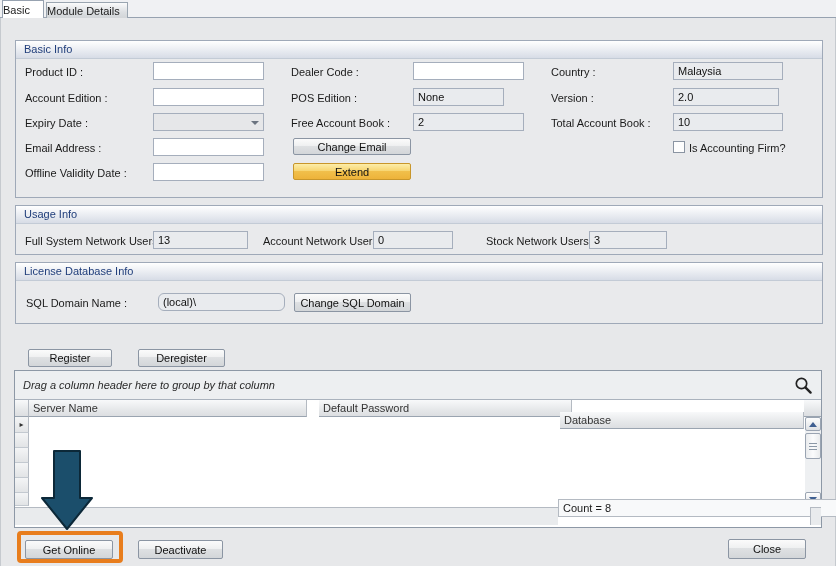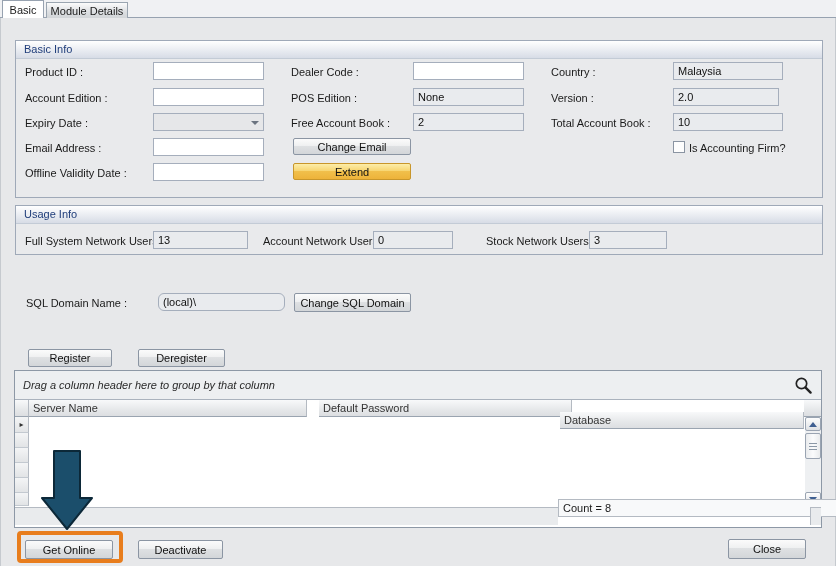--- a/index.html
+++ b/index.html
@@ -5,21 +5,21 @@
   * { margin:0; padding:0; box-sizing:border-box; }
   body { background:#c8c8c8; }
   .page{
     position:relative; width:836px; height:566px; overflow:hidden;
     background:#e7e8ea; font-family:"Liberation Sans",sans-serif;
     font-size:11px; color:#1a1a1a;
   }
   
   .tabstrip{ position:absolute; top:0; left:0; width:836px; height:18px; background:#f0f1f3; }
   .tabline{ position:absolute; top:17px; left:0; width:836px; height:1px; background:#97a2b0; }
-  .tab{ position:absolute; display:flex; align-items:center; justify-content:center; cursor:default; }
+  .tab{ position:absolute; display:flex; align-items:center; justify-content:flex-start; cursor:default; }
   .tab-active{ left:2px; top:0; width:42px; height:18px; background:#fff;
     border:1px solid #97a2b0; border-bottom:none; z-index:3; }
   .tab-inactive{ left:46px; top:2px; width:82px; height:16px;
     background:linear-gradient(#fbfbfb,#dcdfe2 60%,#d2d5d8);
     border:1px solid #9aa5b0; border-bottom:none; }
   .content{ position:absolute; top:18px; left:0; width:836px; height:548px;
     border-left:1px solid #c6cacf; border-right:1px solid #c6cacf; }
   
   .groupbox{ position:absolute; left:14px; width:808px; background:#e9eaec;
     border:1px solid #9fa9b8; }
@@ -102,21 +102,21 @@
     <span class="lbl" style="left:24px;top:48px;">Product ID :</span>
     <input class="field" style="left: 152px; top: 44px; width: 111px;" value="">
     <span class="lbl" style="left:290px;top:48px;">Dealer Code :</span>
     <input class="field" style="left: 412px; top: 44px; width: 111px;" value="">
     <span class="lbl" style="left:550px;top:48px;">Country :</span>
     <div class="field field-ro" style="left:672px;top:44px;width:110px;">Malaysia</div>
 
     <span class="lbl" style="left:24px;top:74px;">Account Edition :</span>
     <input class="field" style="left: 152px; top: 70px; width: 111px;" value="">
     <span class="lbl" style="left:290px;top:74px;">POS Edition :</span>
-    <div class="field field-ro" style="left:412px;top:70px;width:111px;">None</div>
+    <div class="field field-ro" style="left:412px;top:70px;width:91px;">None</div>
     <span class="lbl" style="left:550px;top:74px;">Version :</span>
     <div class="field field-ro" style="left:672px;top:70px;width:106px;">2.0</div>
 
     <span class="lbl" style="left:24px;top:99px;">Expiry Date :</span>
     <div class="field combo" style="left:152px;top:95px;width:111px;">
       <span></span>
       <span class="arr"></span>
     </div>
     <span class="lbl" style="left:290px;top:99px;">Free Account Book :</span>
     <div class="field field-ro" style="left:412px;top:95px;width:111px;">2</div>
@@ -142,20 +142,25 @@
         <span>Usage Info</span>
       </div>
     </div>
     <span class="lbl" style="left:24px;top:217px;">Full System Network Users :</span>
     <div class="field field-ro" style="left:152px;top:213px;width:95px;">13</div>
     <span class="lbl" style="left:262px;top:217px;">Account Network Users :</span>
     <div class="field field-ro" style="left:372px;top:213px;width:80px;">0</div>
     <span class="lbl" style="left:485px;top:217px;">Stock Network Users :</span>
     <div class="field field-ro" style="left:588px;top:213px;width:78px;">3</div>
 
+    <div class="groupbox" style="top:244px;height:62px;">
+      <div class="groupbox-header">
+        <span>License Database Info</span>
+      </div>
+    </div>
     <span class="lbl" style="left:25px;top:279px;">SQL Domain Name :</span>
     <div class="field field-ro" style="left:157px;top:275px;width:127px;border-radius:6px;">(local)\</div>
     <div class="btn" style="left:293px;top:275px;width:117px;height:19px;">
       <span>Change SQL Domain</span>
     </div>
 
     <div class="btn" style="left:27px;top:331px;width:84px;height:18px;">
       <span>Register</span>
     </div>
     <div class="btn" style="left:137px;top:331px;width:87px;height:18px;">

